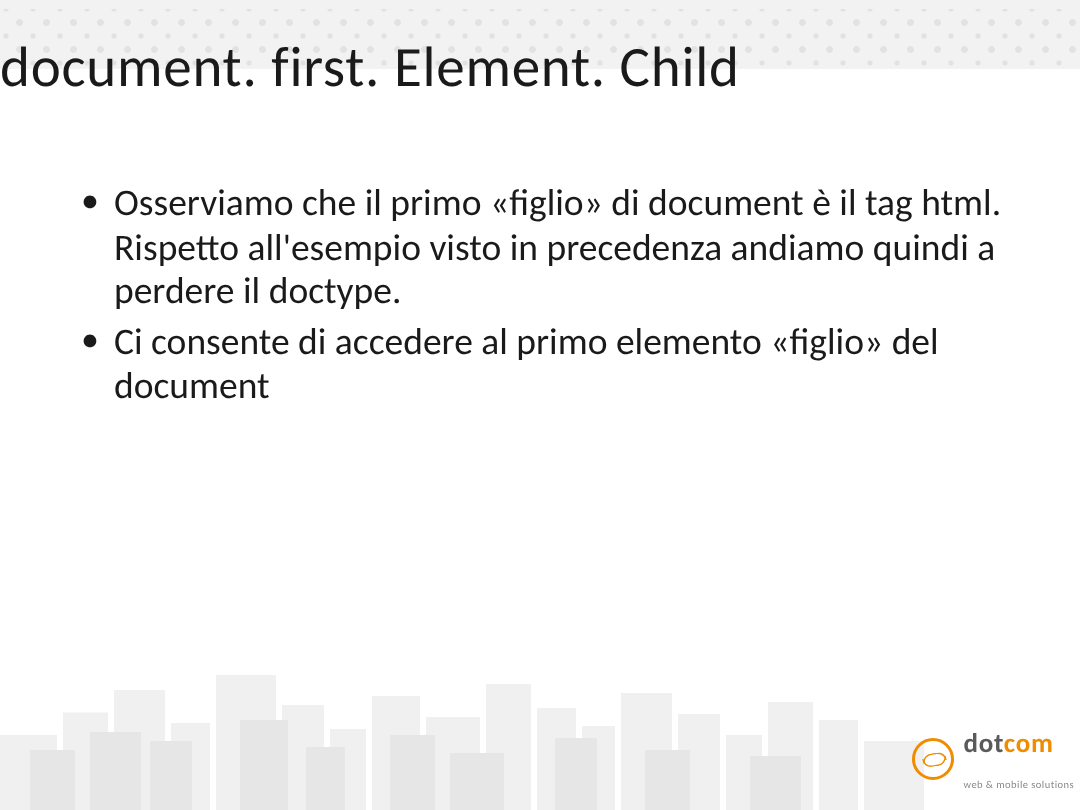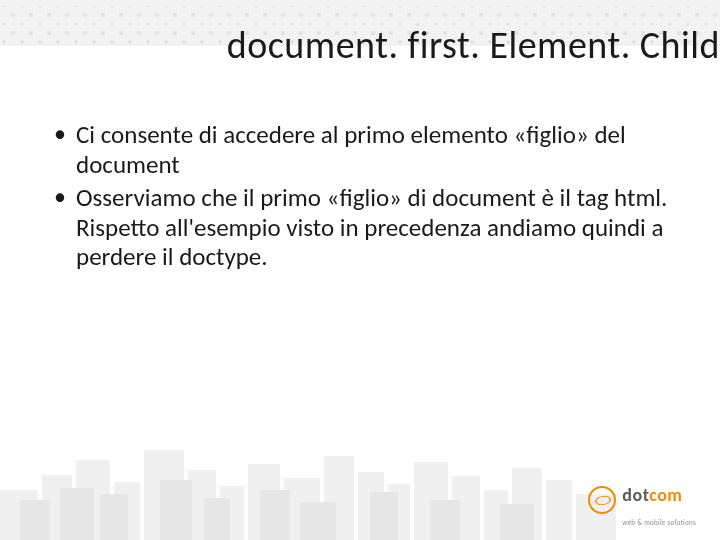--- a/index.html
+++ b/index.html
@@ -34,21 +34,21 @@
     top: 6px; left: 0; width: 720px; height: 40px;
     background-image: radial-gradient(circle, #d6d6d6 1.5px, transparent 2px);
     background-size: 18px 18px;
     background-position: 13px 9px;
     opacity: 0.6;
   }
   
   .title {
     position: absolute;
     top: 22px; left: 0; width: 720px;
-    text-align: right;
+    text-align: left;
     font-size: 38px;
     color: #1a1a1a;
     font-weight: 400;
     letter-spacing: 0.5px;
   }
   
   .body {
     position: absolute;
     top: 120px;
     left: 52px;
@@ -73,23 +73,24 @@
   }
   
   .skyline {
     position: absolute;
     bottom: 0; left: 0; width: 720px; height: 120px;
     pointer-events: none;
   }
   
   .logo {
     position: absolute;
-    right: 24px;
+    right: 4px;
     bottom: 14px;
     display: flex;
+    align-items: center;
     gap: 6px;
   }
   .logo-mark {
     width: 28px; height: 28px;
     border: 2.5px solid #f08c00;
     border-radius: 50%;
     position: relative;
   }
   .logo-mark::before, .logo-mark::after {
     content: "";
@@ -137,22 +138,22 @@
 
   <div class="top-band">
     <div class="dots"></div>
     <div class="dots2"></div>
   </div>
 
   <div class="title">document. first. Element. Child</div>
 
   <div class="body">
     <ul>
+      <li>Osserviamo che il primo «figlio» di document è il tag html. Rispetto all'esempio visto in precedenza andiamo quindi a perdere il doctype.</li>
       <li>Ci consente di accedere al primo elemento «figlio» del document</li>
-      <li>Osserviamo che il primo «figlio» di document è il tag html. Rispetto all'esempio visto in precedenza andiamo quindi a perdere il doctype.</li>
     </ul>
   </div>
 
   <svg class="skyline" viewBox="0 0 720 120" preserveAspectRatio="none">
     <g fill="#f0f0f0">
       <rect x="0" y="70" width="38" height="50"></rect>
       <rect x="42" y="55" width="30" height="65"></rect>
       <rect x="76" y="40" width="34" height="80"></rect>
       <rect x="114" y="62" width="26" height="58"></rect>
       <rect x="144" y="30" width="40" height="90"></rect>

